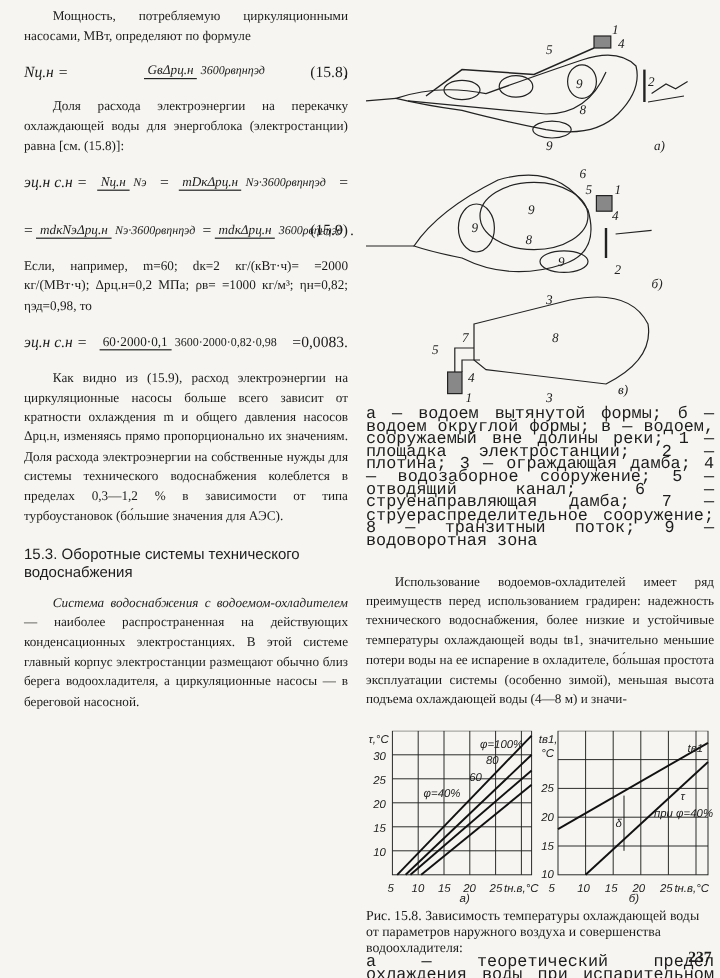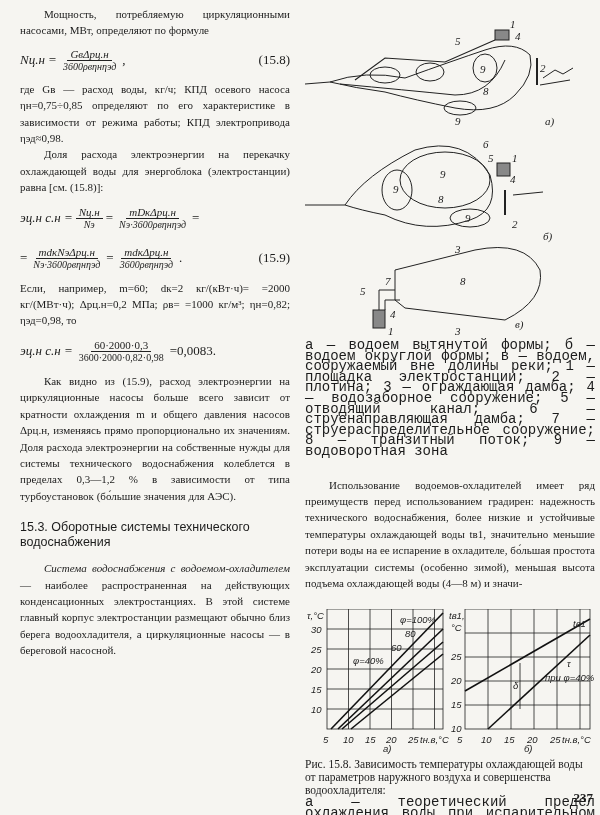--- a/index.html
+++ b/index.html
@@ -5,23 +5,23 @@
   html, body { margin:0; padding:0; }
   body {
     width:600px; height:815px; background:#f6f5f1; color:#1c1c1c;
     font-family:"Liberation Serif", "DejaVu Serif", serif;
     position:relative; overflow:hidden;
   }
   .col-left { position:absolute; left:20px; top:6px; width:270px; }
   .col-right { position:absolute; left:305px; top:0; width:290px; }
   p { margin:0; font-size:11px; line-height:16.4px; text-align:justify; }
   .ind { text-indent:24px; }
-  .formula { font-size:13px; display:flex; align-items:center; justify-content:flex-start; margin:4px 0; position:relative; }
+  .formula { font-size:13px; display:flex; align-items:center; justify-content:space-between; margin:4px 0; position:relative; }
   .formula .num { position:absolute; right:0;padding-left:22px; }
-  .frac { display:inline-flex; flex-direction:column; align-items:center; margin:0 3px; vertical-align:middle; }
+  .frac { display:inline-flex; align-items:center; margin:0 3px; vertical-align:middle; }
   .frac .n { border-bottom:1px solid #222; padding:0 3px; font-size:11px; }
   .frac .d { font-size:10px; padding:0 3px; }
   .it { font-style:italic; }
   .hdr { font-family:"Liberation Sans", "DejaVu Sans", sans-serif; font-weight:normal; font-size:12.5px; line-height:15px; margin:16px 0 10px; }
   .cap-title { font-size:11.5px; line-height:13px; margin-top:4px; }
   .cap-body { font-size:14px; line-height:10.6px; text-align:justify; font-family:Liberation Mono, monospace; }
   .fig { position:relative; }
   .pagenum { position:absolute; right:7px; top:790px; font-size:13px; font-weight:bold; }
 </style>
 </head>
@@ -33,21 +33,20 @@
   <div class="formula" style="height:34px;">
     <span class="it">Nц.н =</span>
     <span class="frac">
       <span class="n it">GвΔpц.н</span>
       <span class="d it">3600ρвηнηэд</span>
     </span>
     <span>,</span>
     <span class="num">(15.8)</span>
   </div>
 
-  <p>где Gв — расход воды, кг/ч; КПД осевого насоса ηн=0,75÷0,85 определяют по его характеристике в зависимости от режима работы; КПД электропривода ηэд≈0,98.</p>
   <p class="ind">Доля расхода электроэнергии на перекачку охлаждающей воды для энергоблока (электростанции) равна [см. (15.8)]:</p>
 
   <div class="formula" style="height:36px;">
     <span class="it">эц.н с.н =</span>
     <span class="frac">
       <span class="n it">Nц.н</span>
       <span class="d it">Nэ</span>
     </span>
     <span>=</span>
     <span class="frac">
@@ -69,21 +68,21 @@
     </span>
     <span>.</span>
     <span class="num">(15.9)</span>
   </div>
 
   <p>Если, например, m=60; dк=2 кг/(кВт·ч)= =2000 кг/(МВт·ч); Δpц.н=0,2 МПа; ρв= =1000 кг/м³; ηн=0,82; ηэд=0,98, то</p>
 
   <div class="formula" style="height:36px;">
     <span class="it">эц.н с.н =</span>
     <span class="frac">
-      <span class="n">60·2000·0,3</span>
+      <span class="n">60·2000·0,1</span>
       <span class="d">3600·2000·0,82·0,98</span>
     </span>
     <span>=0,0083.</span>
   </div>
 
   <p class="ind">Как видно из (15.9), расход электроэнергии на циркуляционные насосы больше всего зависит от кратности охлаждения m и общего давления насосов Δpц.н, изменяясь прямо пропорционально их значениям. Доля расхода электроэнергии на собственные нужды для системы технического водоснабжения колеблется в пределах 0,3—1,2 % в зависимости от типа турбоустановок (бо́льшие значения для АЭС).</p>
 
   <div class="hdr">15.3. Оборотные системы технического водоснабжения</div>
 
   <p class="ind"><span class="it">Система водоснабжения с водоемом-охладителем</span><span> — наиболее распространенная на действующих конденсационных электростанциях. В этой системе главный корпус электростанции размещают обычно близ берега водоохладителя, а циркуляционные насосы — в береговой насосной.</span></p>

